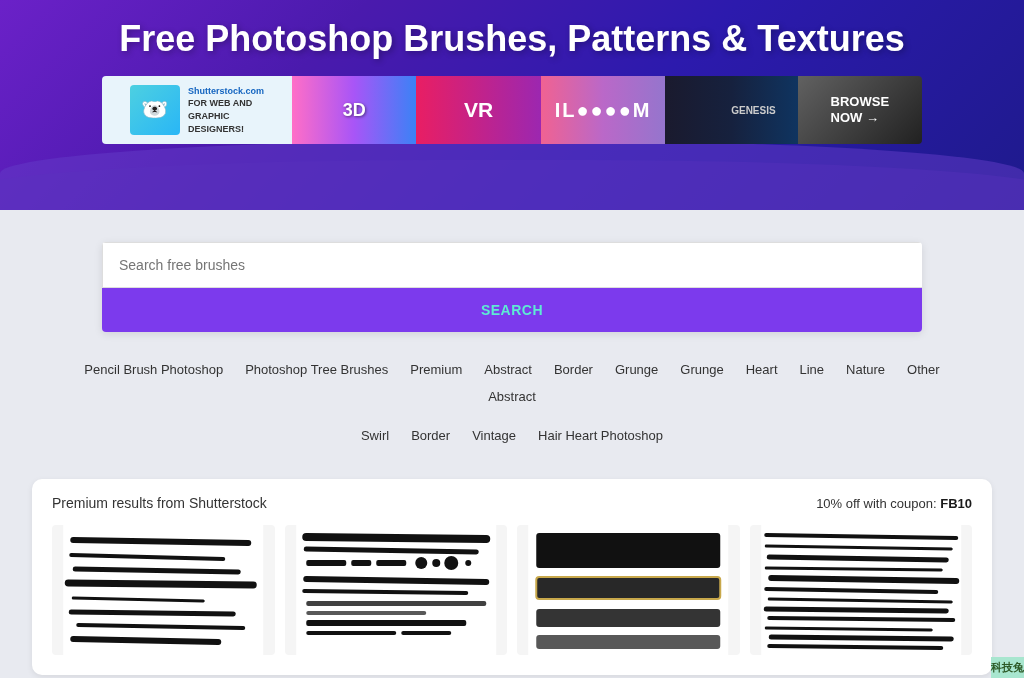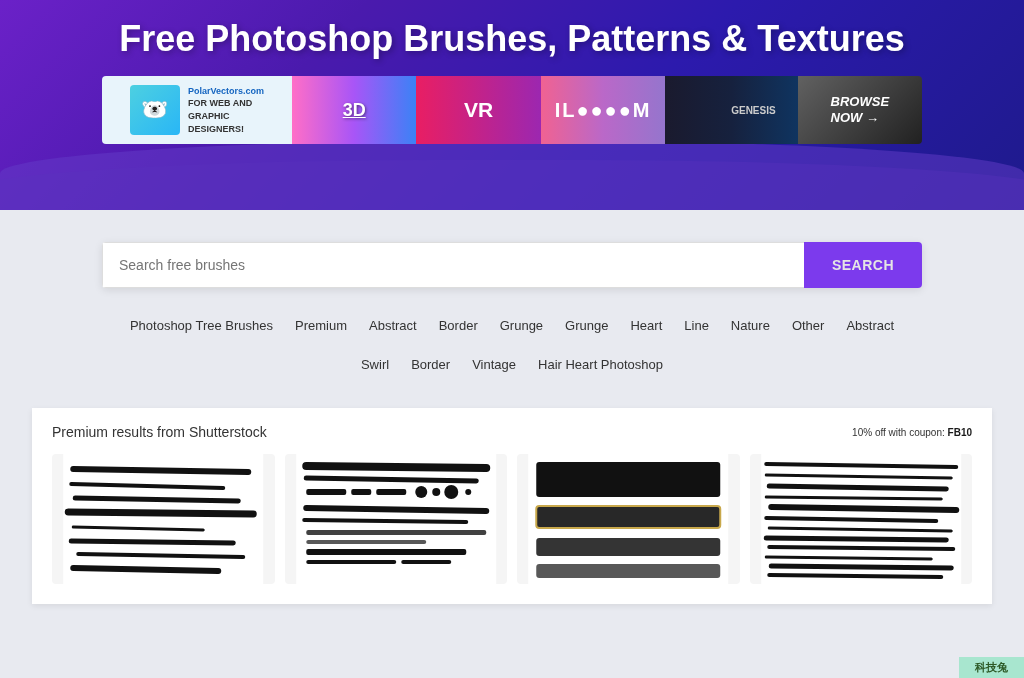--- a/index.html
+++ b/index.html
@@ -88,21 +88,20 @@
       font-weight: bold;
     }
     .polar-text span { color: #1565c0; }
 
     .banner-colorful {
       flex: 1;
       background: linear-gradient(90deg, #ff6ec7, #a855f7, #3b82f6);
       display: flex; align-items: center; justify-content: center;
       font-size: 18px; font-weight: 900; color: #fff;
       text-shadow: 1px 1px 3px rgba(0,0,0,0.5);
-      text-decoration: underline;
     }
     .banner-vr {
       flex: 1;
       background: linear-gradient(90deg, #e91e63, #9c27b0);
       display: flex; align-items: center; justify-content: center;
       color: #fff; font-size: 14px; font-weight: bold;
     }
     .banner-abstract {
       flex: 1;
       background: linear-gradient(90deg, #f06292, #ba68c8, #9575cd);
@@ -128,34 +127,35 @@
       background: #e8eaf0;
       padding: 32px 20px 10px 20px;
     }
     .search-bar {
       display: flex;
       max-width: 820px;
       margin: 0 auto 24px auto;
       border-radius: 4px;
       overflow: hidden;
       box-shadow: 0 2px 8px rgba(0,0,0,0.1);
+      flex-direction: column;
     }
     .search-input {
       flex: 1;
       padding: 14px 16px;
       border: 1px solid #ddd;
       border-right: none;
       font-size: 14px;
       color: #999;
       outline: none;
       background: #fff;
     }
     .search-button {
       background: #7c3aed;
-      color: #e5e5e5;
+      color: #5eead4;
       border: none;
       padding: 14px 28px;
       font-size: 14px;
       font-weight: 700;
       cursor: pointer;
       letter-spacing: 0.5px;
     }
 
     
     .tags-nav {
@@ -178,39 +178,39 @@
 
     
     .main-content {
       background: #e8eaf0;
       padding: 20px 30px 30px 30px;
     }
 
     
     .premium-box {
       background: #fff;
-      border-radius: 0;
+      border-radius: 10px;
       padding: 16px 20px 20px 20px;
       max-width: 960px;
       margin: 0 auto;
       box-shadow: 0 2px 6px rgba(0,0,0,0.08);
     }
     .premium-header {
       display: flex;
       justify-content: space-between;
       align-items: center;
       margin-bottom: 14px;
     }
     .premium-title {
       font-size: 14px;
       color: #333;
       font-weight: normal;
     }
     .coupon-text {
-      font-size: 10px;
+      font-size: 13px;
       color: #333;
       text-align: right;
     }
     .coupon-code {
       font-weight: 700;
       color: #1a1a1a;
     }
 
     .thumbnails-grid {
       display: grid;
@@ -230,35 +230,35 @@
 
     
     .watermark {
       position: fixed;
       bottom: 0;
       right: 0;
       background: #a8e6cf;
       color: #2d5a27;
       font-size: 11px;
       font-weight: bold;
-      padding: 3px 16px;
+      padding: 3px 0;
       z-index: 9999;
     }
   </style>
 </head>
 <body>
 
 <div class="header">
   <h1 class="header-title">Free Photoshop Brushes, Patterns &amp; Textures</h1>
   <div class="banner-strip">
 
     <div class="banner-item banner-polar">
       <div class="polar-bear-icon">🐻‍❄️</div>
       <div class="polar-text">
-        <span>PolarVectors.com</span><br>
+        <span>Shutterstock.com</span><br>
         FOR WEB AND<br>GRAPHIC<br>DESIGNERS!
       </div>
     </div>
 
     <div class="banner-item banner-colorful">
       <span>3D</span>
     </div>
 
     <div class="banner-item banner-vr">
       <span style="font-size:21px;font-weight:900;">VR</span>
@@ -266,32 +266,33 @@
 
     <div class="banner-item banner-abstract">
       <span style="color:#fff;font-size:20px;font-weight:900;letter-spacing:2px;">IL●●●●M</span>
     </div>
 
     <div class="banner-item banner-dark">
       <span style="color:#ccc;font-size:10px;font-weight:bold;margin-left:44px;">GENESIS</span>
     </div>
 
     <div class="banner-item banner-browse">
-      <span style="font-size:13px;font-weight:900;line-height:1.2;font-style:italic;">BROWSE<br>NOW →</span>
+      <span style="font-size:13px;font-weight:900;line-height:1.2;">BROWSE<br>NOW →</span>
     </div>
   </div>
 </div>
 
 <div class="search-section">
   <div class="search-bar">
     <input class="search-input" type="text" placeholder="Search free brushes" style="">
     <button class="search-button">SEARCH</button>
   </div>
 
   <div class="tags-nav">
+    <a class="tag-link">Pencil Brush Photoshop</a>
     <a class="tag-link">Photoshop Tree Brushes</a>
     <a class="tag-link">Premium</a>
     <a class="tag-link">Abstract</a>
     <a class="tag-link">Border</a>
     <a class="tag-link">Grunge</a>
     <a class="tag-link">Grunge</a>
     <a class="tag-link">Heart</a>
     <a class="tag-link">Line</a>
     <a class="tag-link">Nature</a>
     <a class="tag-link">Other</a>

